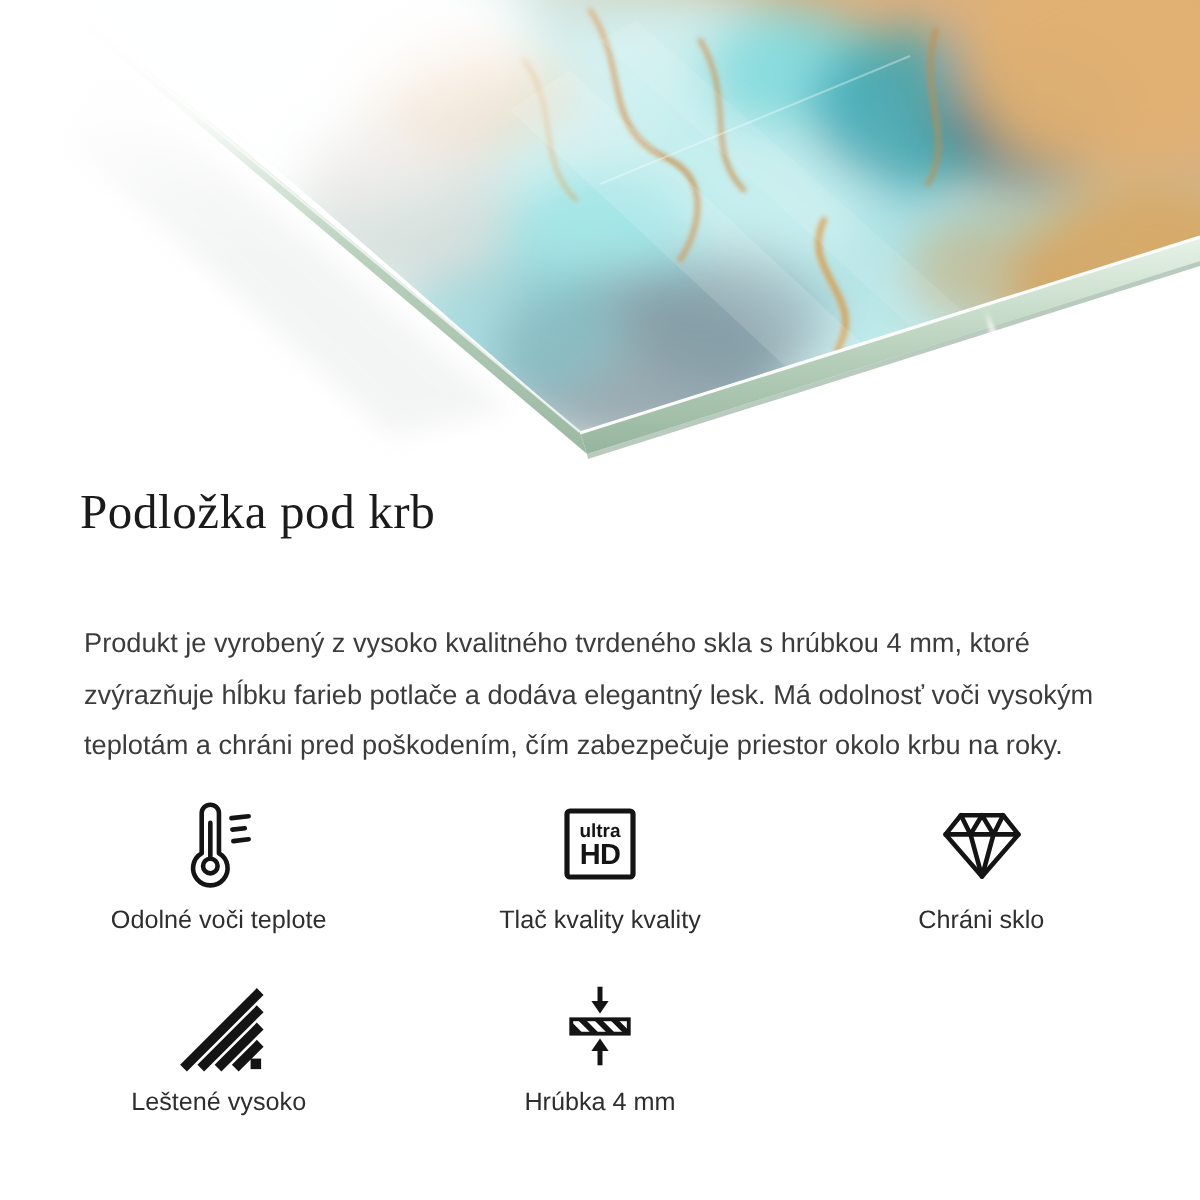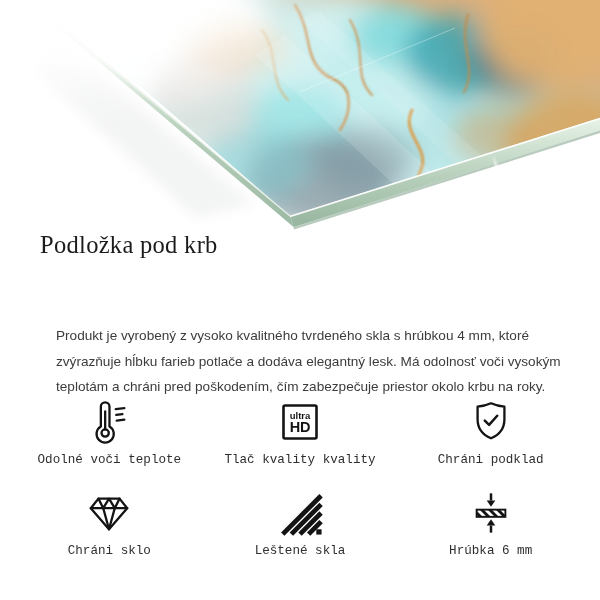--- a/index.html
+++ b/index.html
@@ -1,28 +1,28 @@
 <!DOCTYPE html>
 <html><head>
 <meta charset="utf-8">
 <style>
   html,body{margin:0;padding:0;background:#ffffff;}
   .canvas{position:relative;width:600px;height:600px;background:#ffffff;overflow:hidden;
           font-family:"Liberation Sans",sans-serif;}
   .hero{position:absolute;top:0;left:0;width:600px;height:235px;}
-  .title{position:absolute;left:40px;top:229px;margin:0;
+  .title{position:absolute;left:40px;top:241px;margin:0;
          font-family:"Liberation Serif",serif;font-weight:400;
          font-size:24.5px;line-height:32px;color:#1b1b1b;letter-spacing:.3px;}
-  .desc{position:absolute;left:40px;top:307px;width:528px;margin:16px;
+  .desc{position:absolute;left:40px;top:307px;width:528px;margin:2px;
         font-size:13.6px;line-height:25.5px;color:#3c3c3c;}
   .features{position:absolute;left:14px;right:14px;top:396px;
             display:grid;grid-template-columns:repeat(3,1fr);row-gap:19px;}
   .feature{display:flex;flex-direction:column;align-items:center;}
   .icon-box{height:52px;display:flex;align-items:center;justify-content:center;}
-  .feature-label{margin-top:4px;font-size:12.6px;line-height:16px;color:#2e2e2e;text-align:center;font-family:Liberation Mono, monospace;}
+  .feature-label{margin-top:4px;font-size:12.6px;line-height:16px;color:#2e2e2e;text-align:center;}
   .ico{stroke:#141414;fill:none;stroke-width:2.4;stroke-linecap:round;stroke-linejoin:round;}
   .ico-fill{fill:#141414;stroke:none;}
   .badge-txt{font-family:"Liberation Sans",sans-serif;font-weight:bold;fill:#141414;}
 </style>
 </head>
 <body>
 
 <div class="canvas">
 
   <div class="hero">
@@ -140,29 +140,20 @@
       <div class="icon-box">
         <svg width="48" height="48" viewBox="0 0 48 48">
           <rect x="7.5" y="7.5" width="33" height="33" rx="1.5" fill="none" stroke="#141414" stroke-width="2.6"></rect>
           <text x="24" y="20.5" text-anchor="middle" class="badge-txt" font-size="9.5">ultra</text>
           <text x="24" y="34" text-anchor="middle" class="badge-txt" font-size="14.5" letter-spacing="-0.3">HD</text>
         </svg>
       </div>
       <div class="feature-label">Tlač kvality kvality</div>
     </div>
 
-    <div class="feature">
-      <div class="icon-box">
-        <svg width="46" height="48" viewBox="0 0 48 48" class="ico">
-          <path d="M24,4.5 C28,6.3 33,7.6 38,8 V21 C38,30.5 32.5,37.3 24,41 C15.5,37.3 10,30.5 10,21 V8 C15,7.6 20,6.3 24,4.5 Z"></path>
-          <path d="M17.5,22.5 L22,27 L30.5,17.5" stroke-width="2.6"></path>
-        </svg>
-      </div>
-      <div class="feature-label">Chráni podklad</div>
-    </div>
 
     <div class="feature">
       <div class="icon-box">
         <svg width="48" height="46" viewBox="0 0 48 48" class="ico" stroke-width="2.2">
           <path d="M13,9 H35 L43,19 L24,41 L5,19 Z"></path>
           <path d="M5,19 H43"></path>
           <path d="M13,9 L18,19 L24,9 L30,19 L35,9"></path>
           <path d="M18,19 L24,41 L30,19"></path>
         </svg>
       </div>
@@ -174,36 +165,36 @@
         <svg width="46" height="46" viewBox="0 0 48 48">
           <g stroke="#141414" stroke-width="5" stroke-linecap="butt">
             <line x1="6" y1="46" x2="46" y2="6"></line>
             <line x1="15" y1="46" x2="46" y2="15"></line>
             <line x1="24" y1="46" x2="46" y2="24"></line>
             <line x1="33" y1="46" x2="46" y2="33"></line>
           </g>
           <rect x="41" y="41" width="5.5" height="5.5" class="ico-fill"></rect>
         </svg>
       </div>
-      <div class="feature-label">Leštené skla</div>
+      <div class="feature-label">Leštené vysoko</div>
     </div>
 
     <div class="feature">
       <div class="icon-box">
         <svg width="46" height="48" viewBox="0 0 48 48">
           <defs>
             <pattern id="hatchP" width="6" height="6" patternUnits="userSpaceOnUse" patternTransform="rotate(-45)">
               <rect width="6" height="6" fill="#ffffff"></rect>
               <rect width="3" height="6" fill="#141414"></rect>
             </pattern>
           </defs>
           <rect x="9" y="20.5" width="30" height="7.5" fill="url(#hatchP)" stroke="#141414" stroke-width="2"></rect>
           <line x1="24" y1="3.5" x2="24" y2="11" stroke="#141414" stroke-width="2.6"></line>
           <polygon points="19.5,11 28.5,11 24,17.5" class="ico-fill"></polygon>
           <line x1="24" y1="44.5" x2="24" y2="37" stroke="#141414" stroke-width="2.6"></line>
           <polygon points="19.5,37 28.5,37 24,30.5" class="ico-fill"></polygon>
         </svg>
       </div>
-      <div class="feature-label">Hrúbka 6 mm</div>
+      <div class="feature-label">Hrúbka 4 mm</div>
     </div>
 
   </div>
 </div>
 
 </body></html>

